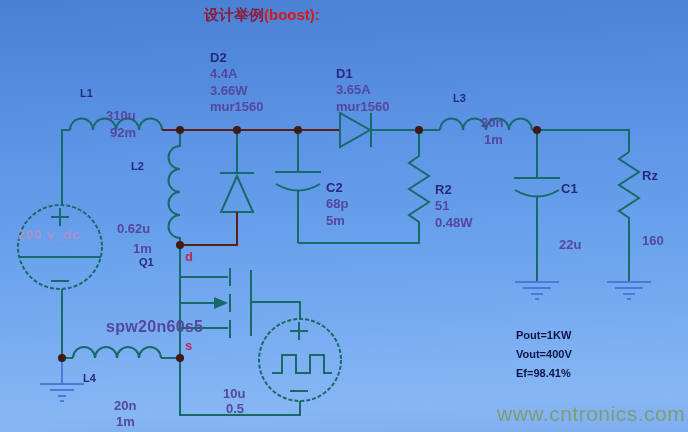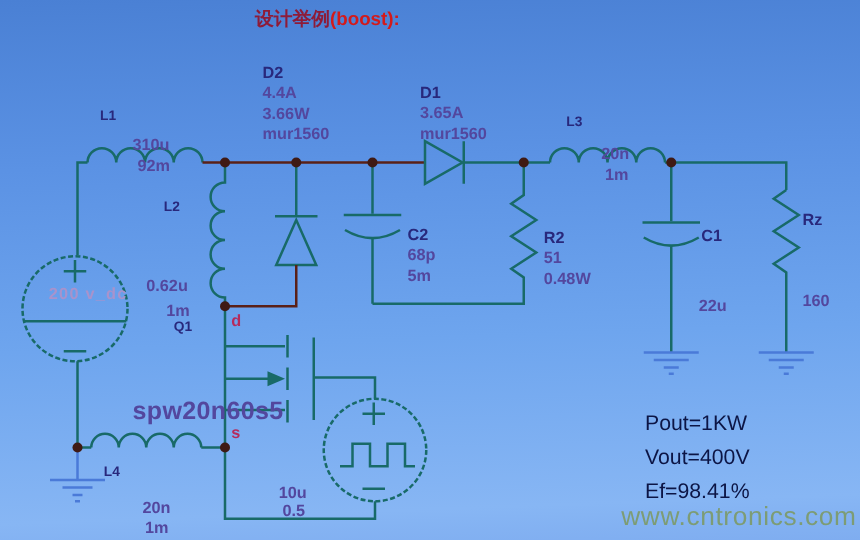--- a/index.html
+++ b/index.html
@@ -9,26 +9,26 @@
     overflow:hidden;
     background:linear-gradient(178deg,#4a80d4 0%,#5b92e4 30%,#6ea5ee 62%,#87b6f4 92%,#7fadf0 100%);
     font-family:"Liberation Sans", sans-serif;
   }
   #circuit-svg{position:absolute;left:0;top:0;}
   .t{position:absolute;white-space:nowrap;font-weight:bold;font-size:13px;line-height:1.1;}
   .lbl{color:#28287c;}
   .val{color:#53479e;margin-top:38px;}
   .big{font-size:11px;}
   .node{color:#b62a5c;font-size:13px;}
-  .vdc{color:#a893cc;font-size:13px;width:84px;text-align:right;font-weight:bold;letter-spacing:1px;}
+  .vdc{color:#a893cc;font-size:13px;width:84px;text-align:left;font-weight:bold;letter-spacing:1px;}
   .title{position:absolute;left:204px;top:6px;font-size:15px;font-weight:bold;white-space:nowrap;}
   .title .cn{color:#8e1b38;}
   .title .en{color:#d41a1a;}
   .res-block{position:absolute;left:516px;top:329px;}
-  .res-line{font-size:17px;font-weight:normal;color:#0c1545;margin-bottom:7px;white-space:nowrap;}
+  .res-line{font-size:11px;font-weight:bold;color:#0c1545;margin-bottom:7px;white-space:nowrap;}
   .wm{position:absolute;left:497px;top:402px;font-size:21px;color:#7d9b6b;opacity:.92;letter-spacing:.5px;white-space:nowrap;}
   .stack div{margin:0 0 2px 0;}
 </style>
 </head>
 <body>
 
 <div id="slide">
 
   <svg id="circuit-svg" width="688" height="432" viewBox="0 0 688 432">
     <g stroke="#186a68" stroke-width="2" fill="none">
@@ -182,21 +182,21 @@
     <div class="val">5m</div>
   </div>
 
   <div class="t stack" style="left:435px;top:183px">
     <div class="lbl">R2</div>
     <div class="val">51</div>
     <div class="val">0.48W</div>
   </div>
 
   <div class="t lbl big" style="left:139px;top:256px">Q1</div>
-  <div class="t val" style="left:106px;top:280px;font-size:20px;letter-spacing:.3px">spw20n60s5</div>
+  <div class="t val" style="left:106px;top:280px;font-size:16px;letter-spacing:.3px">spw20n60s5</div>
   <div class="t node" style="left:185px;top:250px">d</div>
   <div class="t node" style="left:185px;top:339px">s</div>
 
   <div class="t val" style="left:223px;top:349px">10u</div>
   <div class="t val" style="left:226px;top:364px">0.5</div>
 
   <div class="t vdc" style="left:18px;top:228px">200 v_dc</div>
 
   <div class="t val" style="left:114px;top:361px">20n</div>
   <div class="t lbl big" style="left:83px;top:372px">L4</div>

